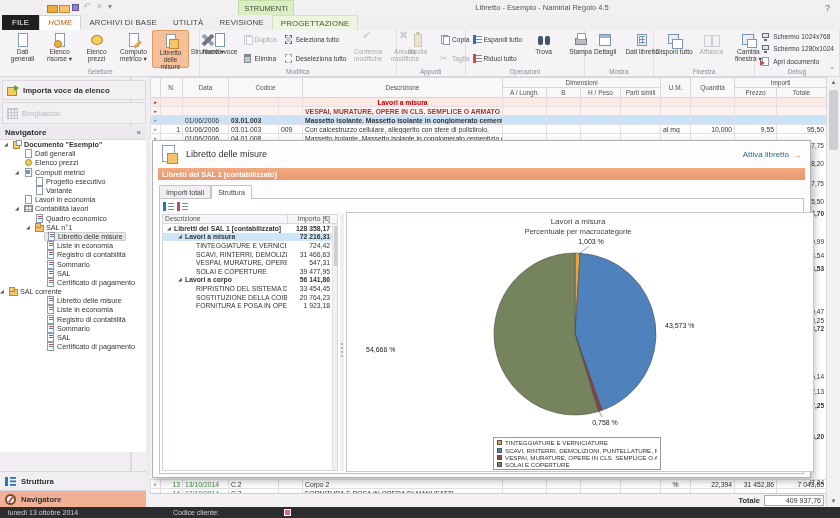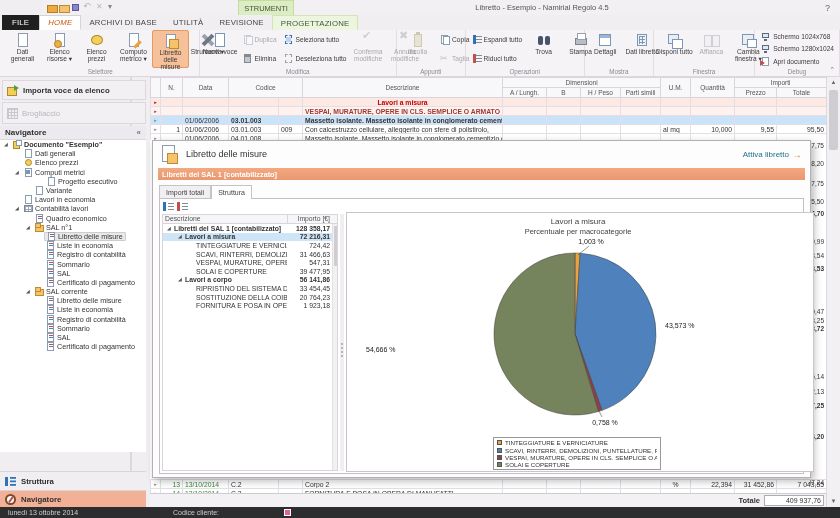--- a/index.html
+++ b/index.html
@@ -467,21 +467,21 @@
         </div>
 
         <div class="nav-item" style="padding-left: 15px;">
           <span class="expander on"></span>
           <span class="lbl-wrap">
             <span class="nic calc"></span>
             <span>Computi metrici</span>
           </span>
         </div>
 
-        <div class="nav-item" style="padding-left: 26px; margin-left: 12px;">
+        <div class="nav-item" style="padding-left: 26px;">
           <span class="expander"></span>
           <span class="lbl-wrap">
             <span class="nic doc"></span>
             <span>Progetto esecutivo</span>
           </span>
         </div>
 
         <div class="nav-item" style="padding-left: 26px;">
           <span class="expander"></span>
           <span class="lbl-wrap">
@@ -563,21 +563,21 @@
         </div>
 
         <div class="nav-item" style="padding-left: 37px;">
           <span class="expander"></span>
           <span class="lbl-wrap">
             <span class="nic book"></span>
             <span>Certificato di pagamento</span>
           </span>
         </div>
 
-        <div class="nav-item" style="padding-left: 26px;">
+        <div class="nav-item" style="">
           <span class="expander on"></span>
           <span class="lbl-wrap">
             <span class="nic folder"></span>
             <span>SAL corrente</span>
           </span>
         </div>
 
         <div class="nav-item" style="padding-left: 37px;">
           <span class="expander"></span>
           <span class="lbl-wrap">

